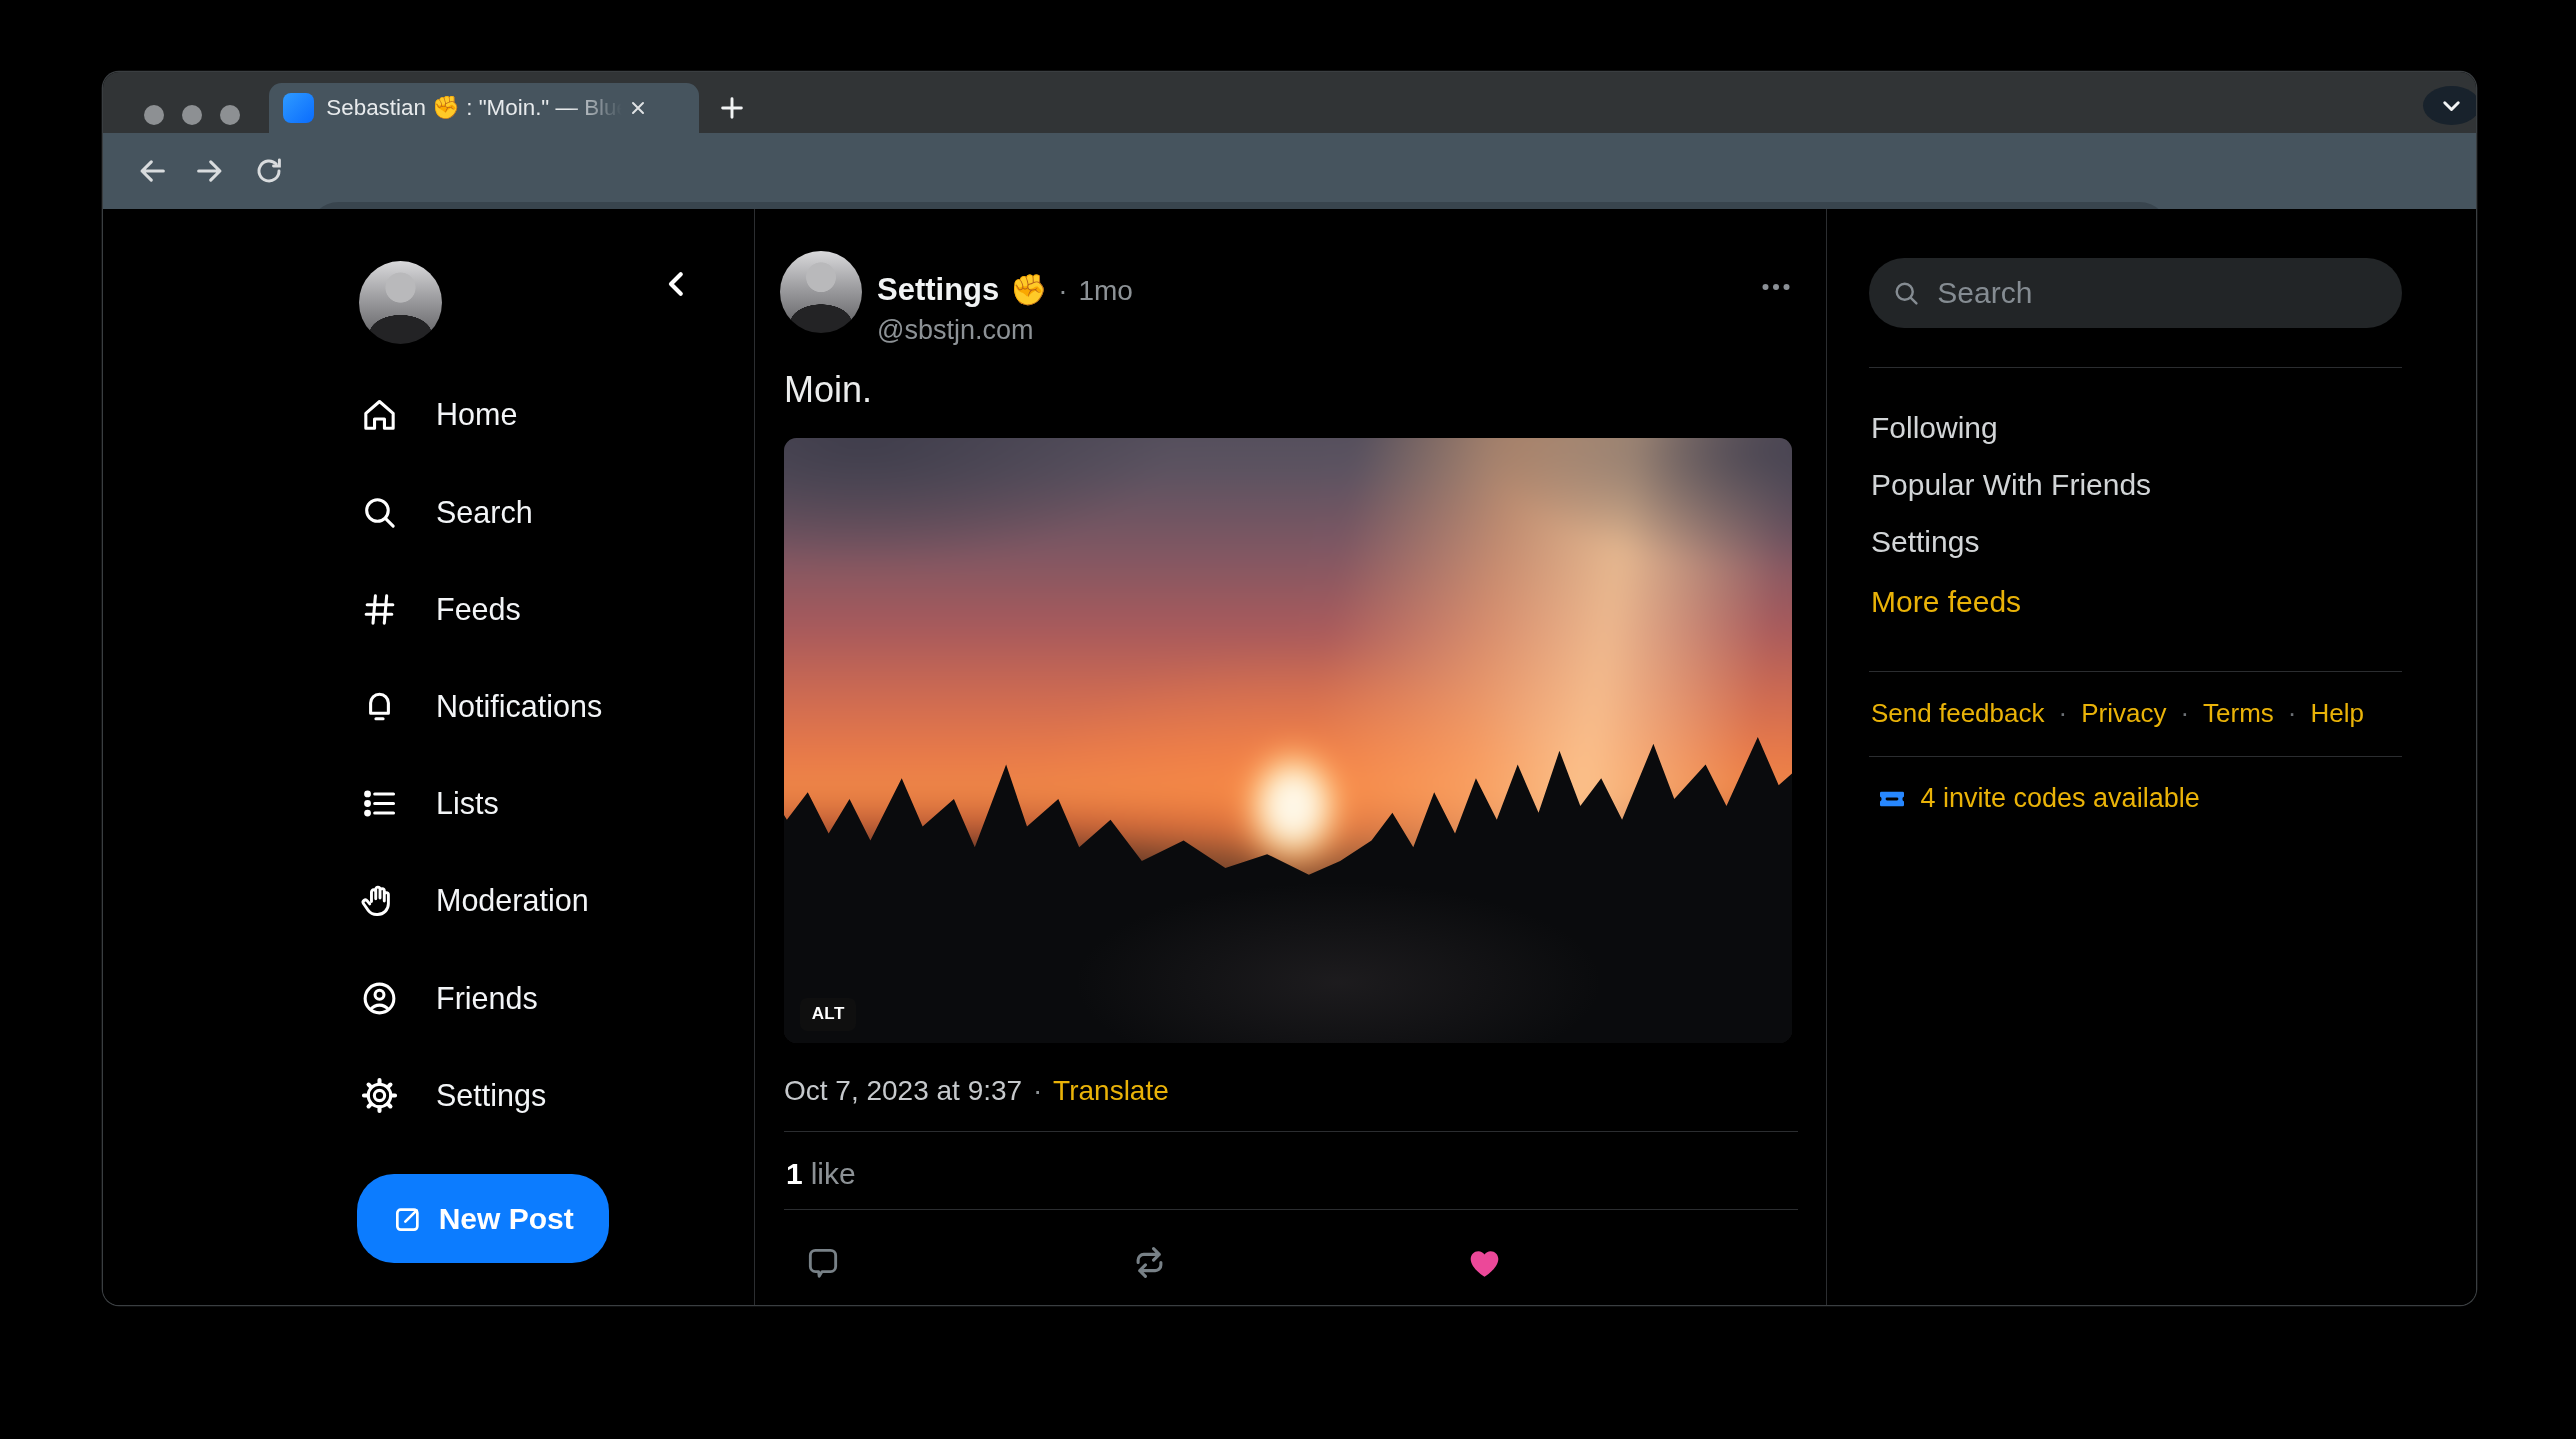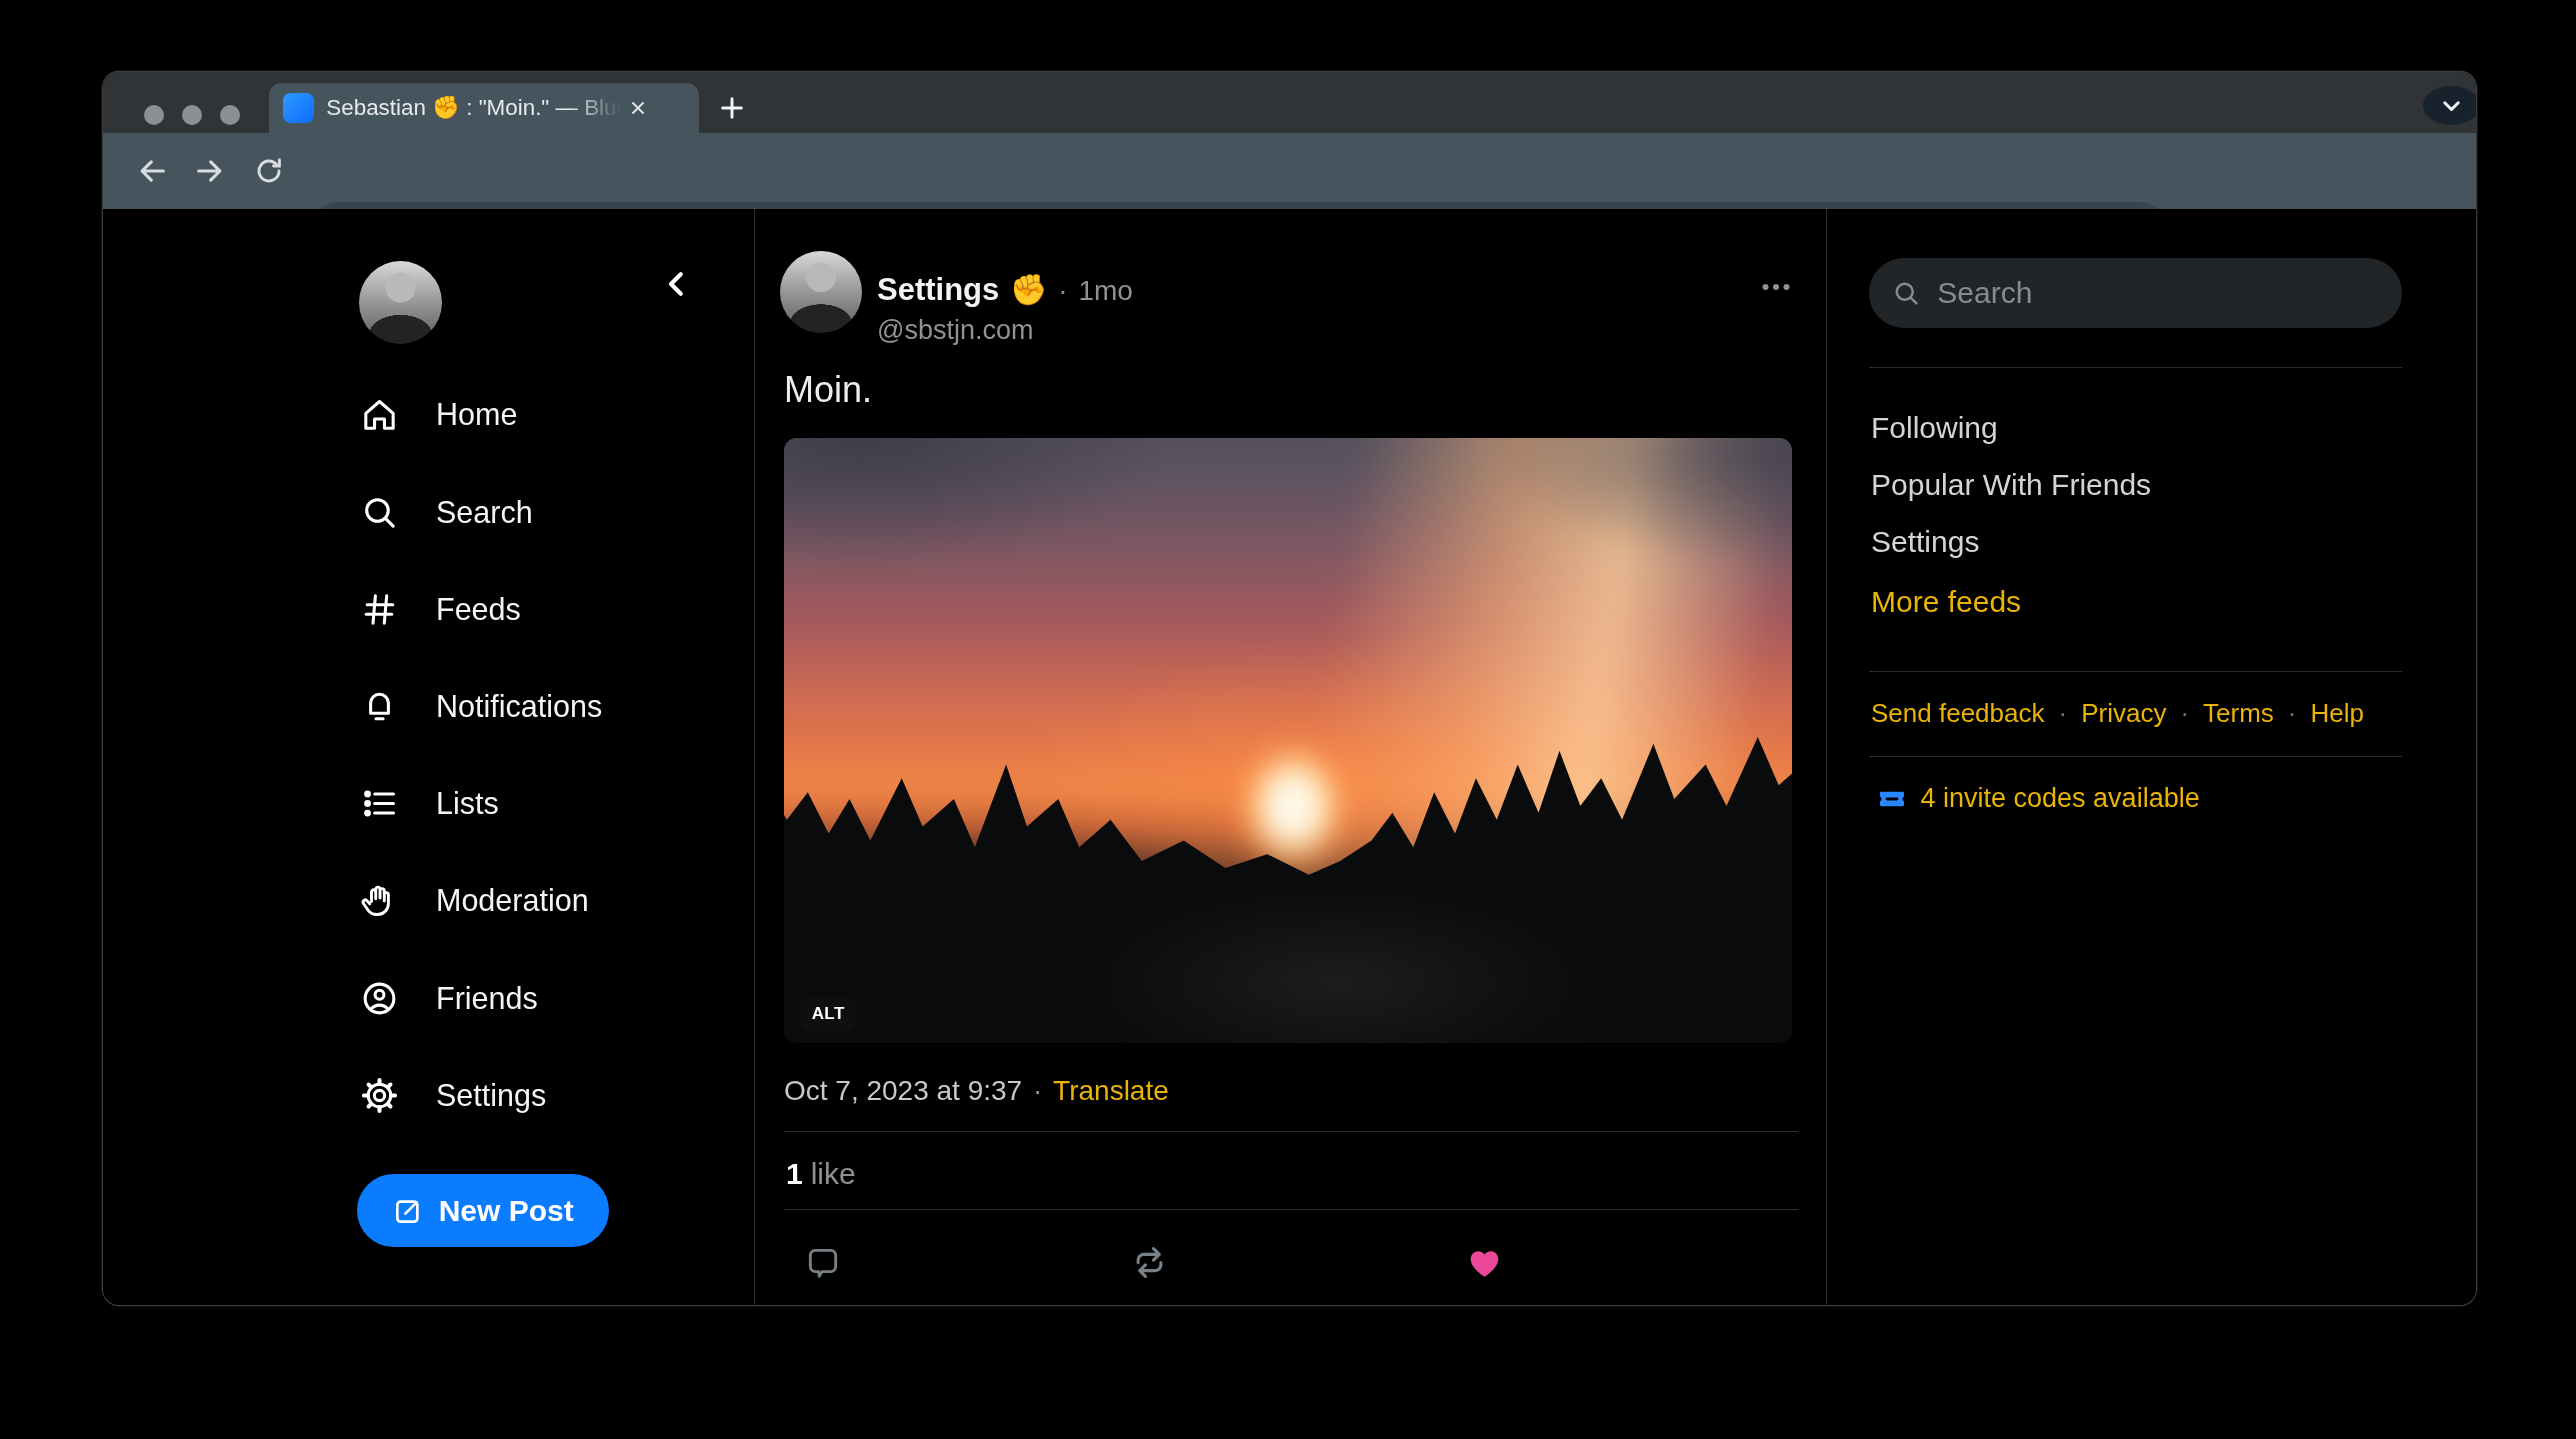--- a/index.html
+++ b/index.html
@@ -45,21 +45,21 @@
   .hline{position:absolute;height:1.3px;background:#2b2d30;}
 
   .bskyavatar{border-radius:50%;
     background:
       radial-gradient(circle at 50% 32%, #b9b9bb 0 21%, transparent 22%),
       radial-gradient(ellipse 62% 38% at 50% 88%, #232325 0 60%, transparent 61%),
       linear-gradient(180deg,#d9d9db 0%,#9d9da0 45%,#5a5a5d 100%);}
 
   .navrow{position:absolute;left:256px;display:flex;align-items:center;gap:36px;height:54px;cursor:pointer;}
   .navrow .lbl{font-size:30.5px;color:#f3f5f7;}
-  .newpost{position:absolute;left:254px;top:965px;width:252px;height:73px;border-radius:37px;
+  .newpost{position:absolute;left:254px;top:965px;width:252px;height:89px;border-radius:37px;
            background:#0c7cff;display:flex;align-items:center;justify-content:center;gap:14.3px;border:none;cursor:pointer;}
   .newpost span{color:#fff;font-size:30px;font-weight:bold;}
 
   .namebold{font-size:31px;font-weight:bold;color:#f1f3f4;}
   .gray{color:#8d9296;}
   .posttext{font-size:36px;color:#eceded;}
 
   .photo{position:absolute;left:681px;top:229px;width:1008px;height:605px;border-radius:12.5px;overflow:hidden;background:#0d0d0f;}
   .photo .sky{position:absolute;inset:-27px;filter:blur(12.5px);
     background:

